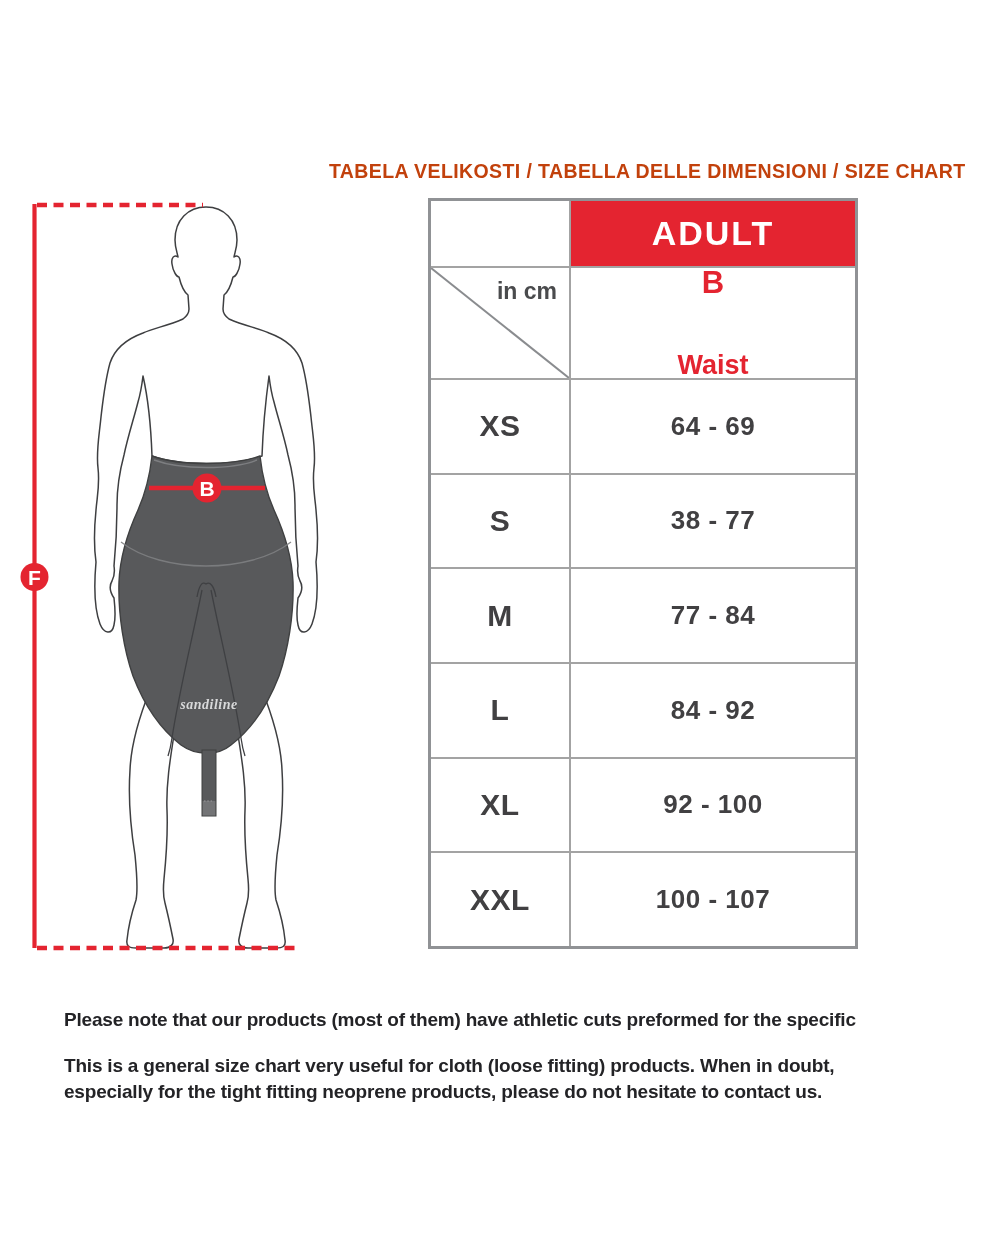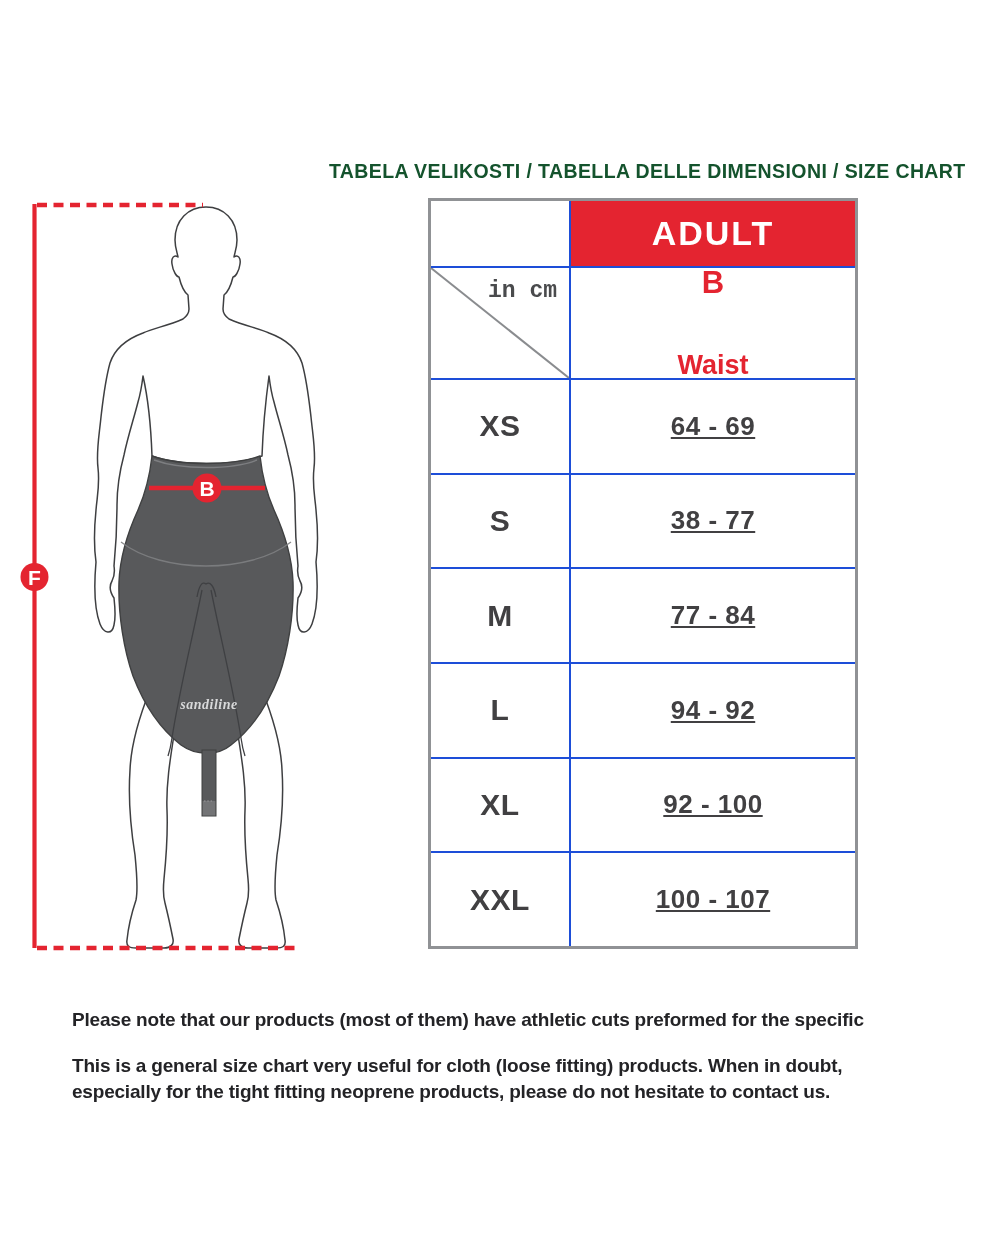--- a/index.html
+++ b/index.html
@@ -2,44 +2,44 @@
 <html><head>
 <meta charset="utf-8">
 <style>
   html,body{margin:0;padding:0;background:#ffffff;}
   .page{
     position:relative;width:1000px;height:1258px;background:#ffffff;overflow:hidden;
     font-family:"Liberation Sans", sans-serif;color:#232326;
   }
   .title{
     position:absolute;left:329px;top:160px;font-size:19.5px;font-weight:700;
-    letter-spacing:0.4px;color:#14532d;white-space:nowrap;line-height:22px;
+    letter-spacing:0.4px;color:#c2410c;white-space:nowrap;line-height:22px;
   }
   .figure-svg{position:absolute;left:0;top:185px;}
 
   .size-table{
     position:absolute;left:428px;top:198px;width:430px;height:751px;
-    box-sizing:border-box;border:3px solid #909295;background:#1d4ed8;
+    box-sizing:border-box;border:3px solid #909295;background:#a3a3a3;
     display:grid;grid-template-columns:138px 1fr;grid-template-rows:65px 110px repeat(6,1fr);
     gap:2px;
   }
   .cell{background:#ffffff;display:flex;align-items:center;justify-content:center;}
   .cell.header-red{background:#e42430;color:#ffffff;font-size:34px;font-weight:700;letter-spacing:2px;}
-  .cell.unit{position:relative;font-family:Liberation Mono, monospace;}
+  .cell.unit{position:relative;}
   .cell.unit svg{position:absolute;inset:0;width:100%;height:100%;}
   .unit-label{position:absolute;top:10px;right:12px;font-size:23px;font-weight:600;color:#4a4b4d;}
   .cell.measure{flex-direction:column;color:#e42430;font-weight:700;line-height:1.2;}
   .measure-code{font-size:31px;}
   .measure-name{font-size:27px;margin-top:48px;}
   .cell.size-label{font-size:30px;font-weight:700;color:#414042;letter-spacing:0.5px;}
-  .cell.range{font-size:26px;font-weight:600;color:#414042;letter-spacing:0.5px;text-decoration:underline;}
+  .cell.range{font-size:26px;font-weight:600;color:#414042;letter-spacing:0.5px;}
 
   .notes{position:absolute;left:56px;top:1007px;width:905px;
     font-size:19px;font-weight:700;line-height:26px;letter-spacing:-0.2px;color:#232326;}
-  .notes .para{margin:0 0 20px 16px;}
+  .notes .para{margin:0 0 20px 8px;}
 </style>
 </head>
 <body>
 
 <div class="page">
 
   <div class="title">TABELA VELIKOSTI / TABELLA DELLE DIMENSIONI / SIZE CHART</div>
 
   <svg class="figure-svg" width="345" height="790" viewBox="0 185 345 790" xmlns="http://www.w3.org/2000/svg">
 
@@ -127,21 +127,21 @@
     <div class="cell size-label">XS</div>
     <div class="cell range">64 - 69</div>
 
     <div class="cell size-label">S</div>
     <div class="cell range">38 - 77</div>
 
     <div class="cell size-label">M</div>
     <div class="cell range">77 - 84</div>
 
     <div class="cell size-label">L</div>
-    <div class="cell range">94 - 92</div>
+    <div class="cell range">84 - 92</div>
 
     <div class="cell size-label">XL</div>
     <div class="cell range">92 - 100</div>
 
     <div class="cell size-label">XXL</div>
     <div class="cell range">100 - 107</div>
   </div>
 
   <div class="notes">
     <div class="para">

